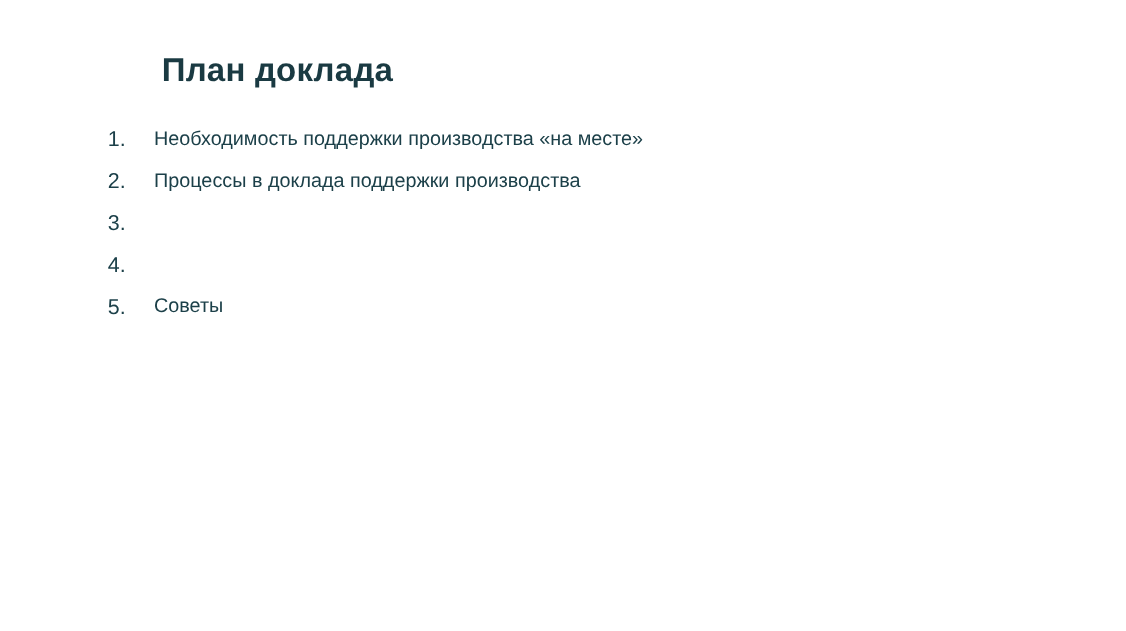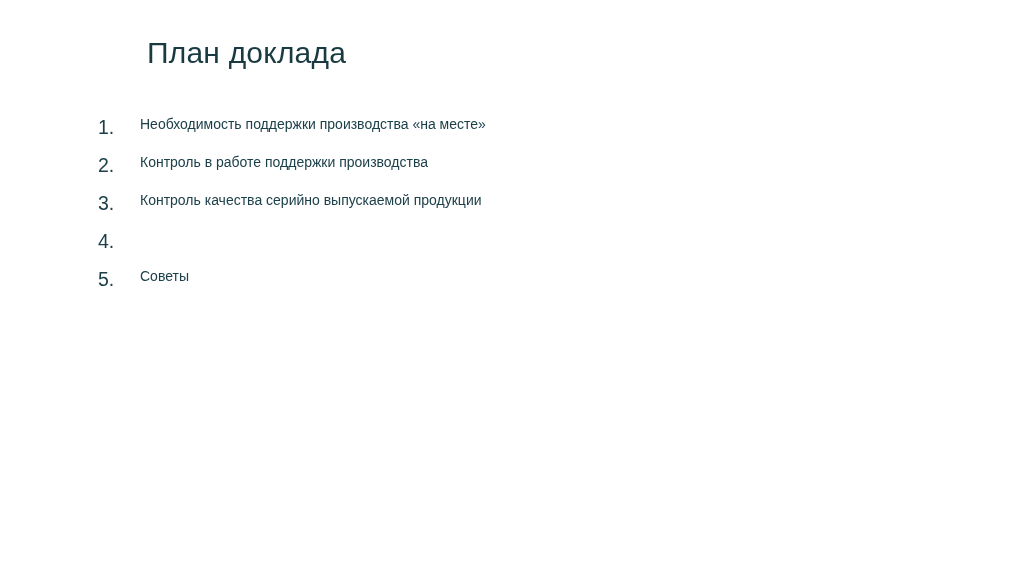--- a/index.html
+++ b/index.html
@@ -19,23 +19,23 @@
     position: relative;
     width: 1024px;
     height: 574px;
     background: #ffffff;
   }
 
   
   .slide-title {
     position: absolute;
     left: 147px;
-    top: 36px;
+    top: 48px;
     font-size: 30px;
-    font-weight: 400;
+    font-weight: 700;
     color: #1a3a42;
     letter-spacing: 0.2px;
     white-space: nowrap;
   }
 
   
   .agenda-list {
     position: absolute;
     left: 98px;
     top: 116px;
@@ -50,21 +50,21 @@
     font-weight: 400;
   }
   .agenda-number {
     width: 42px;
     flex: 0 0 42px;
     color: #1c4049;
     font-size: 19.5px;
   }
   .agenda-text {
     color: #1c4049;
-    font-size: 14px;
+    font-size: 18px;
     white-space: nowrap;
   }
 
   
   .logo-strip {
     position: absolute;
     left: 0;
     top: 518px;
     width: 1024px;
     height: 44px;
@@ -79,26 +79,25 @@
 
   <div class="agenda-list">
 
     <div class="agenda-item">
       <span class="agenda-number">1.</span>
       <span class="agenda-text">Необходимость поддержки производства «на месте»</span>
     </div>
 
     <div class="agenda-item">
       <span class="agenda-number">2.</span>
-      <span class="agenda-text">Контроль в работе поддержки производства</span>
+      <span class="agenda-text">Процессы в доклада поддержки производства</span>
     </div>
 
     <div class="agenda-item">
       <span class="agenda-number">3.</span>
-      <span class="agenda-text">Контроль качества серийно выпускаемой продукции</span>
     </div>
 
     <div class="agenda-item">
       <span class="agenda-number">4.</span>
     </div>
 
     <div class="agenda-item">
       <span class="agenda-number">5.</span>
       <span class="agenda-text">Советы</span>
     </div>

